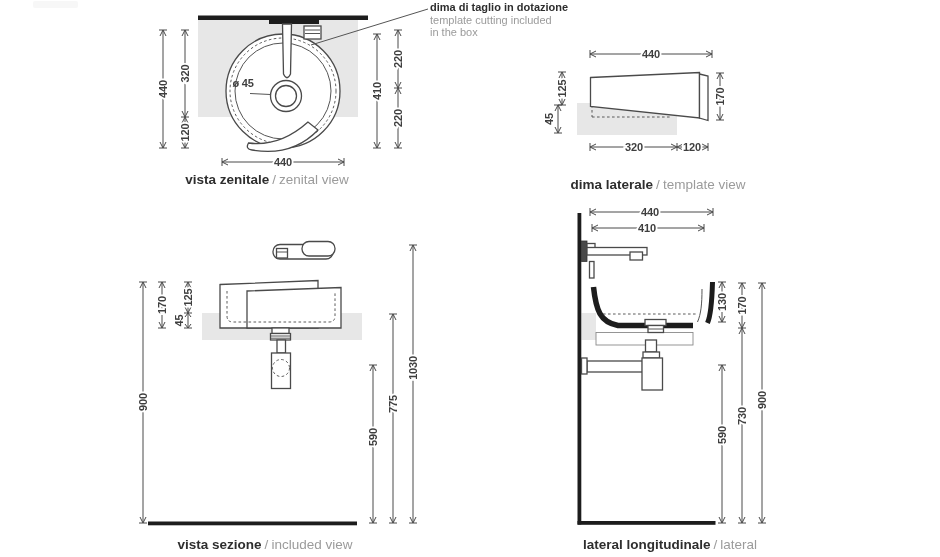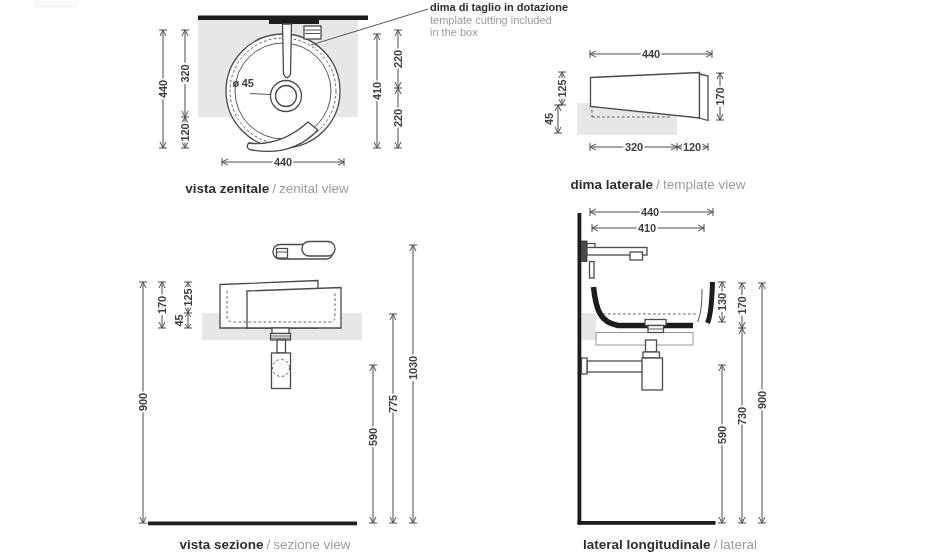--- a/index.html
+++ b/index.html
@@ -192,25 +192,25 @@
       <text class="dimtext halo" x="762" y="403.5" transform="rotate(-90 762 400)">900</text>
     </g>
   </svg>
 
   <div class="callout">
     <div class="t">dima di taglio in dotazione</div>
     <div>template cutting included</div>
     <div>in the box</div>
   </div>
 
-  <div class="viewlabel" style="left:267px;top:181px;">
+  <div class="viewlabel" style="left:267px;top:172px;">
     <span class="it">vista zenitale</span><span class="sep">/</span><span class="en">zenital view</span>
   </div>
   <div class="viewlabel" style="left:658px;top:177px;">
     <span class="it">dima laterale</span><span class="sep">/</span><span class="en">template view</span>
   </div>
   <div class="viewlabel" style="left:265px;top:537px;">
-    <span class="it">vista sezione</span><span class="sep">/</span><span class="en">sezione view</span>
+    <span class="it">vista sezione</span><span class="sep">/</span><span class="en">included view</span>
   </div>
   <div class="viewlabel" style="left:670px;top:537px;">
     <span class="it">lateral longitudinale</span><span class="sep">/</span><span class="en">lateral</span>
   </div>
 </div>
 
 </body></html>

